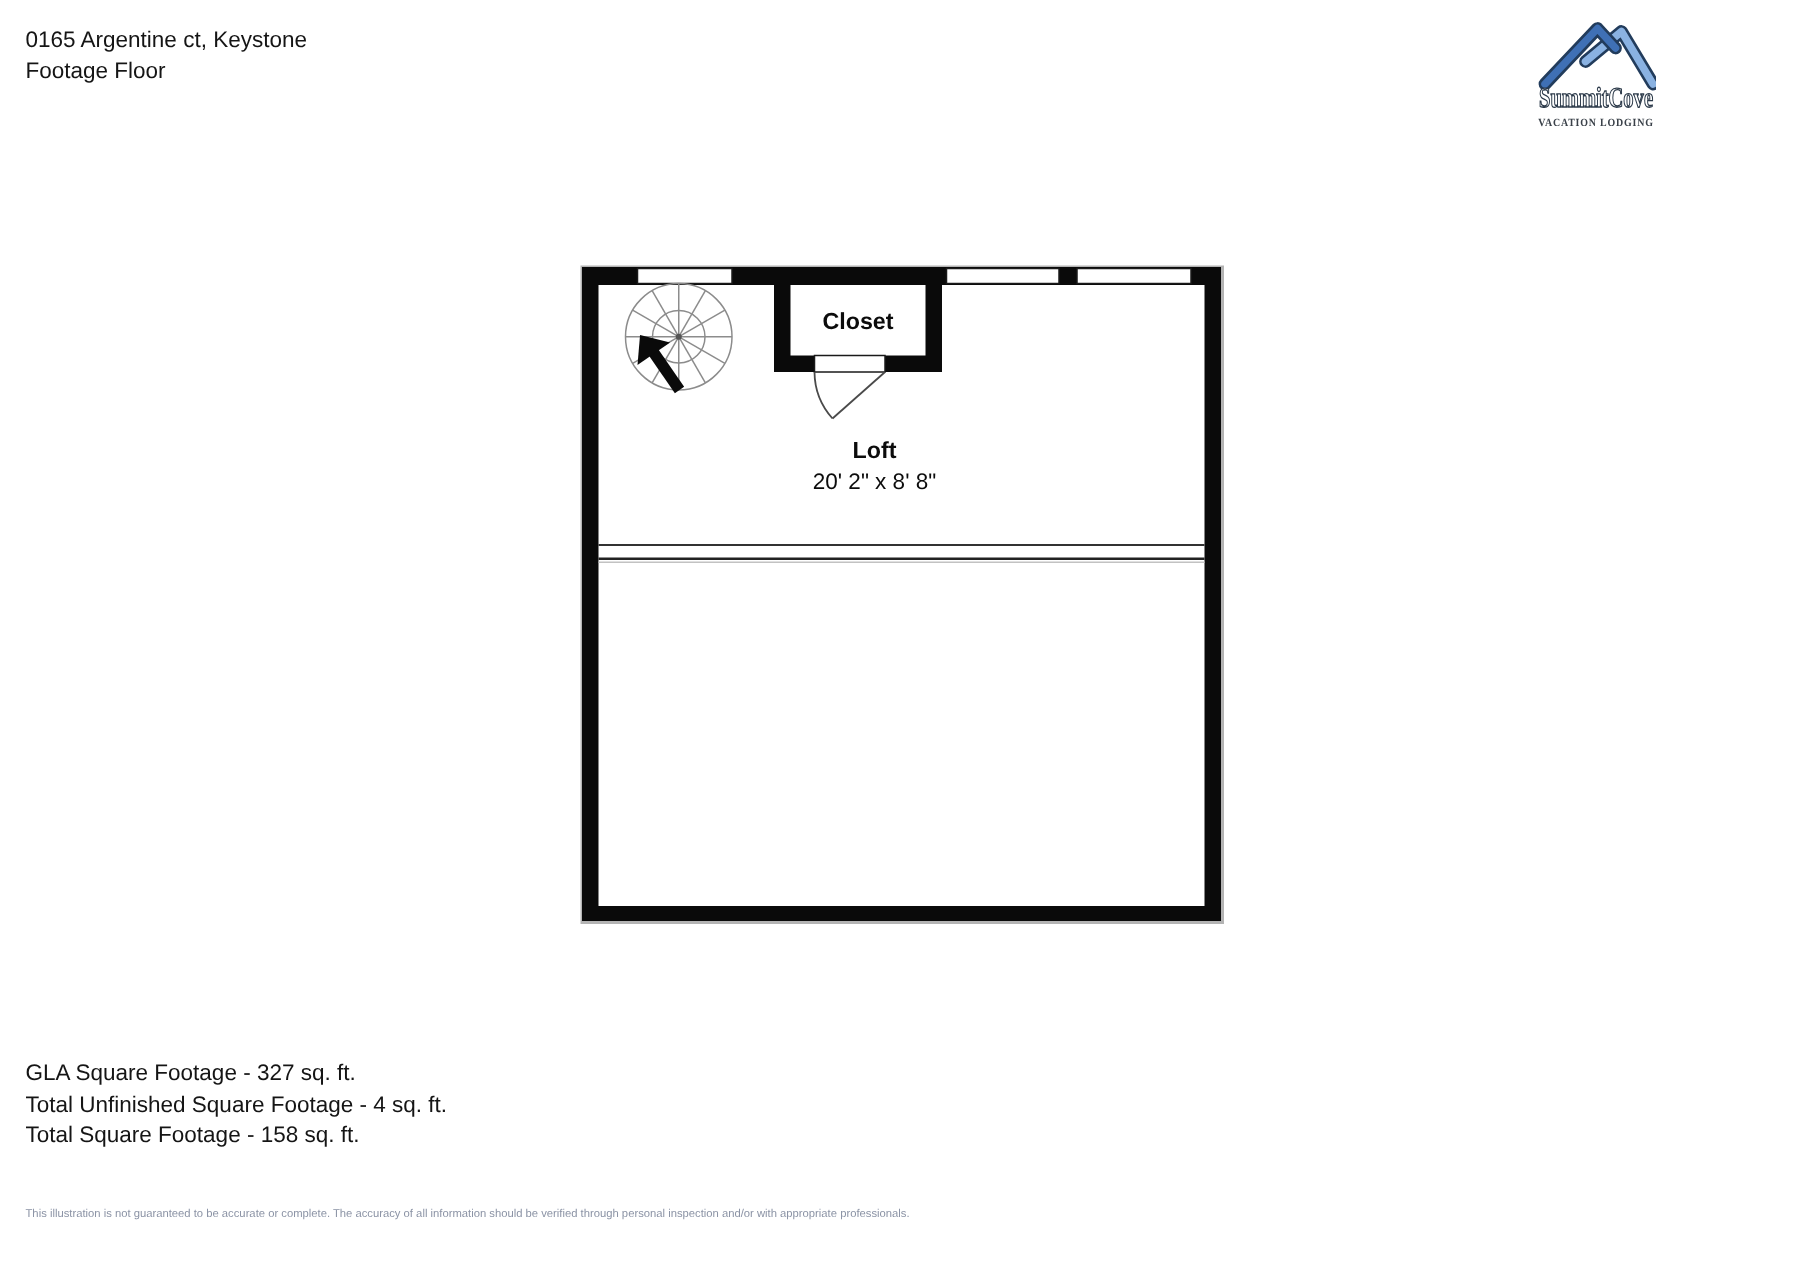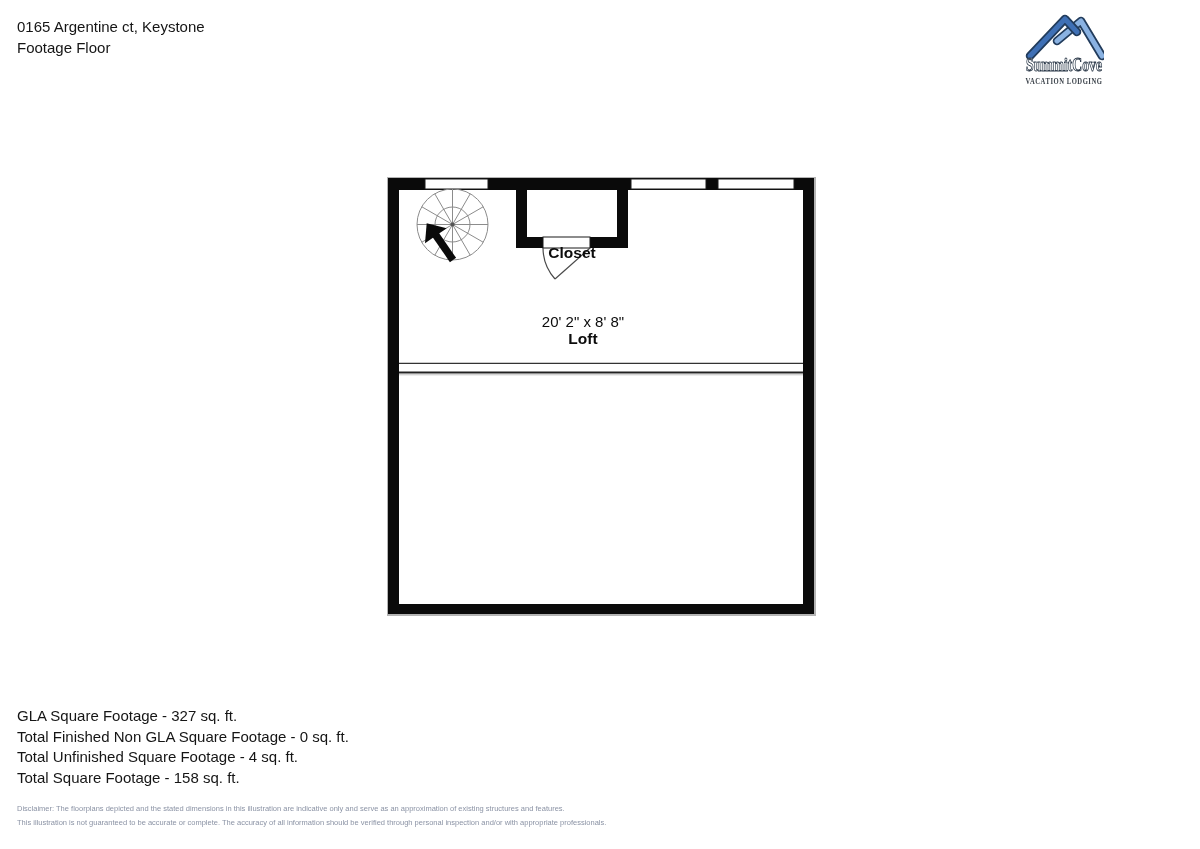--- a/index.html
+++ b/index.html
@@ -7,21 +7,21 @@
     position:relative;width:1200px;height:849px;background:#ffffff;
     font-family:"Liberation Sans", sans-serif;color:#111;overflow:hidden;padding-left:40px;
   }
   .abs{position:absolute;}
   
   #header{left:17px;top:17px;font-size:15px;line-height:20.5px;color:#151515;}
   
   #logo{left:1024px;top:8px;width:80px;height:80px;text-align:center;}
   
   #plan{left:383px;top:173px;width:436px;height:446px;}
-  .room-label{font-weight:bold;font-size:15.5px;color:#0c0c0c;text-align:center;margin-top:38px;}
+  .room-label{font-weight:bold;font-size:15.5px;color:#0c0c0c;text-align:center;}
   .room-dims{font-size:15px;color:#0c0c0c;text-align:center;}
   #closet-label{left:516px;top:206px;width:112px;}
   #loft-label{left:483px;top:292px;width:200px;}
   #loft-dims{left:483px;top:313px;width:200px;}
   
   #footer{left:17px;top:706px;font-size:15px;line-height:20.5px;color:#151515;}
   #disclaimer{left:17px;top:802px;font-size:7.5px;line-height:14px;color:#8b93a5;}
 </style>
 </head>
 <body>
@@ -91,23 +91,21 @@
       <line x1="16" y1="201.8" x2="420" y2="201.8" stroke="#c2c2c2" stroke-width="1"></line>
     </svg>
   </div>
 
   <div id="closet-label" class="abs room-label">Closet</div>
   <div id="loft-label" class="abs room-label">Loft</div>
   <div id="loft-dims" class="abs room-dims">20' 2" x 8' 8"</div>
 
   <div id="footer" class="abs">
     <div>GLA Square Footage - 327 sq. ft.</div>
-    <div>Total Finished Non GLA Square Footage - 0 sq. ft.</div>
     <div>Total Unfinished Square Footage - 4 sq. ft.</div>
     <div>Total Square Footage - 158 sq. ft.</div>
   </div>
 
   <div id="disclaimer" class="abs">
-    <div>Disclaimer: The floorplans depicted and the stated dimensions in this illustration are indicative only and serve as an approximation of existing structures and features.</div>
     <div>This illustration is not guaranteed to be accurate or complete. The accuracy of all information should be verified through personal inspection and/or with appropriate professionals.</div>
   </div>
 
 </div>
 
 </body></html>

